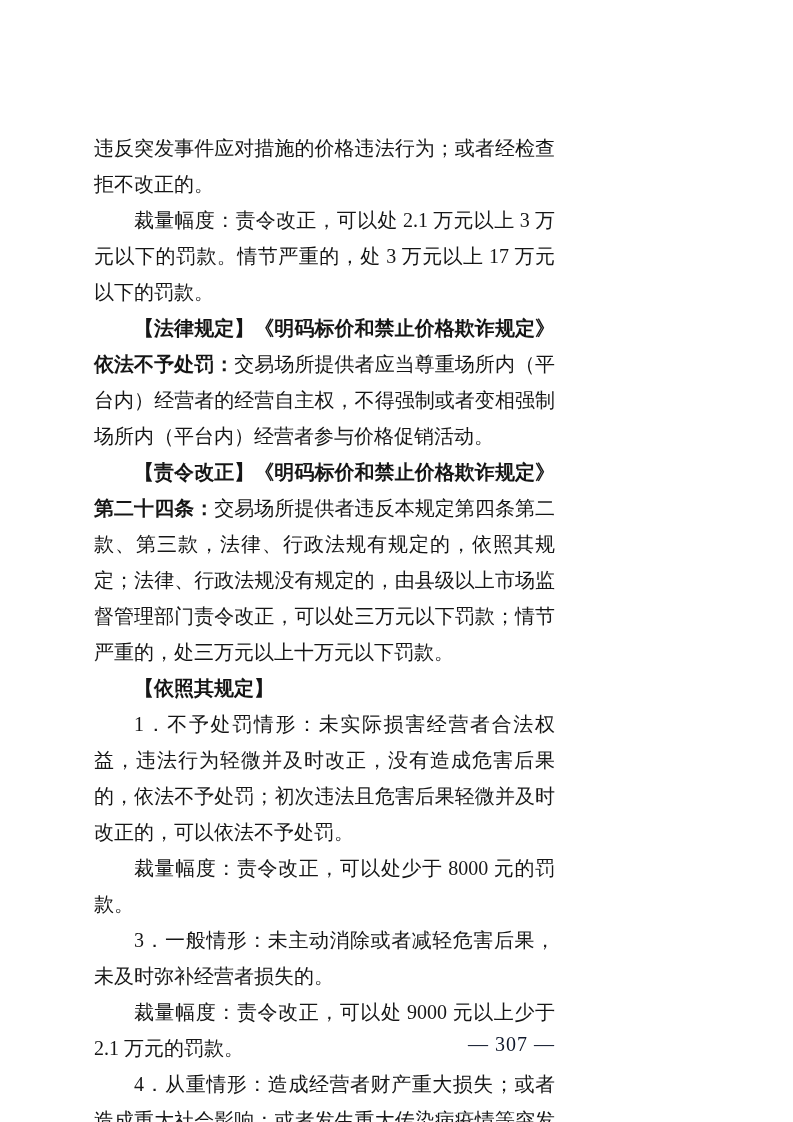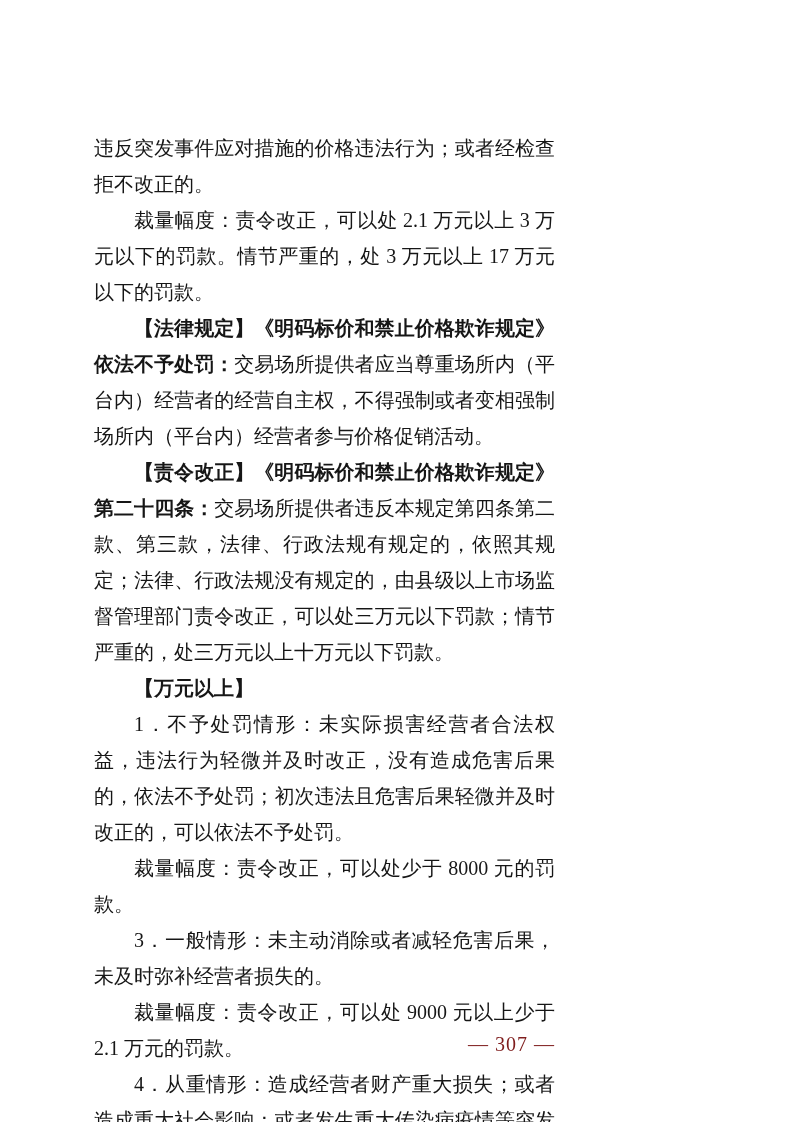--- a/index.html
+++ b/index.html
@@ -37,35 +37,35 @@
   .seg-bold {
     font-family: "Liberation Sans", "DejaVu Sans", sans-serif;
     font-weight: 700;
   }
   .page-footer {
     position: absolute;
     top: 1030px;
     right: 92px;
     font-size: 20px;
     line-height: 28px;
-    color: #7f1d1d;
+    color: #0f172a;
     font-family: "Liberation Serif", "DejaVu Serif", serif;
     letter-spacing: 1px;
   }
 </style>
 </head>
 <body>
 
 <div class="page">
   <main class="doc-body">
       <p class="para"><span class="seg">违反突发事件应对措施的价格违法行为；或者经检查拒不改正的。</span></p>
       <p class="para indent"><span class="seg">裁量幅度：责令改正，可以处 2.1 万元以上 3 万元以下的罚款。情节严重的，处 3 万元以上 17 万元以下的罚款。</span></p>
       <p class="para indent"><span class="seg seg-bold">【法律规定】《明码标价和禁止价格欺诈规定》依法不予处罚：</span><span class="seg">交易场所提供者应当尊重场所内（平台内）经营者的经营自主权，不得强制或者变相强制场所内（平台内）经营者参与价格促销活动。</span></p>
       <p class="para indent"><span class="seg seg-bold">【责令改正】《明码标价和禁止价格欺诈规定》第二十四条：</span><span class="seg">交易场所提供者违反本规定第四条第二款、第三款，法律、行政法规有规定的，依照其规定；法律、行政法规没有规定的，由县级以上市场监督管理部门责令改正，可以处三万元以下罚款；情节严重的，处三万元以上十万元以下罚款。</span></p>
-      <p class="para indent"><span class="seg seg-bold">【万元以上】</span></p>
+      <p class="para indent"><span class="seg seg-bold">【依照其规定】</span></p>
       <p class="para indent"><span class="seg">1．不予处罚情形：未实际损害经营者合法权益，违法行为轻微并及时改正，没有造成危害后果的，依法不予处罚；初次违法且危害后果轻微并及时改正的，可以依法不予处罚。</span></p>
       <p class="para indent"><span class="seg">裁量幅度：责令改正，可以处少于 8000 元的罚款。</span></p>
       <p class="para indent"><span class="seg">3．一般情形：未主动消除或者减轻危害后果，未及时弥补经营者损失的。</span></p>
       <p class="para indent"><span class="seg">裁量幅度：责令改正，可以处 9000 元以上少于 2.1 万元的罚款。</span></p>
       <p class="para indent"><span class="seg">4．从重情形：造成经营者财产重大损失；或者造成重大社会影响；或者发生重大传染病疫情等突发事件，违反突发事件应对措施的价格违法</span></p>
     </main>
   <footer class="page-footer">
     <span>— 307 —</span>
   </footer>
 </div>

